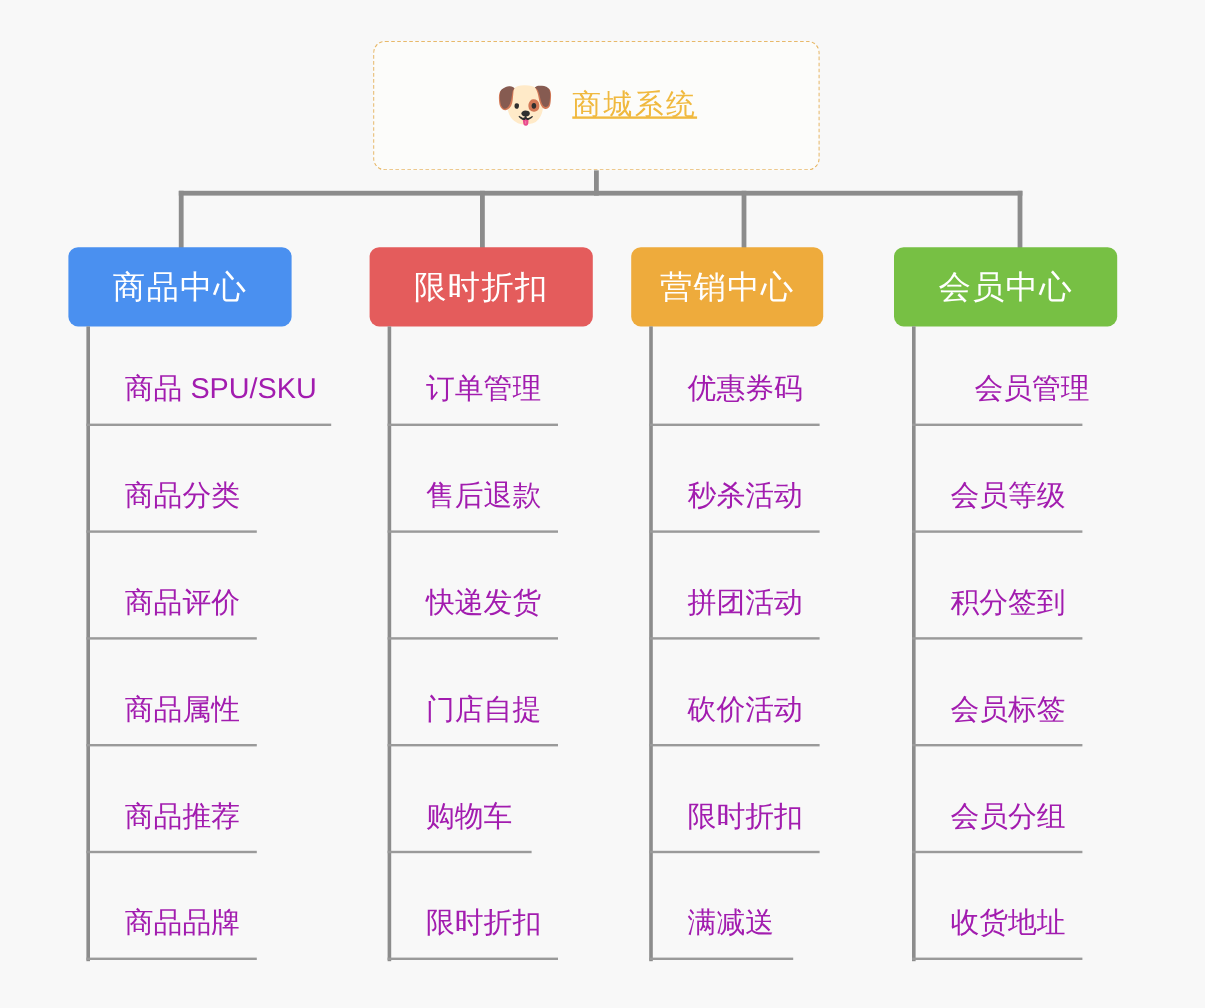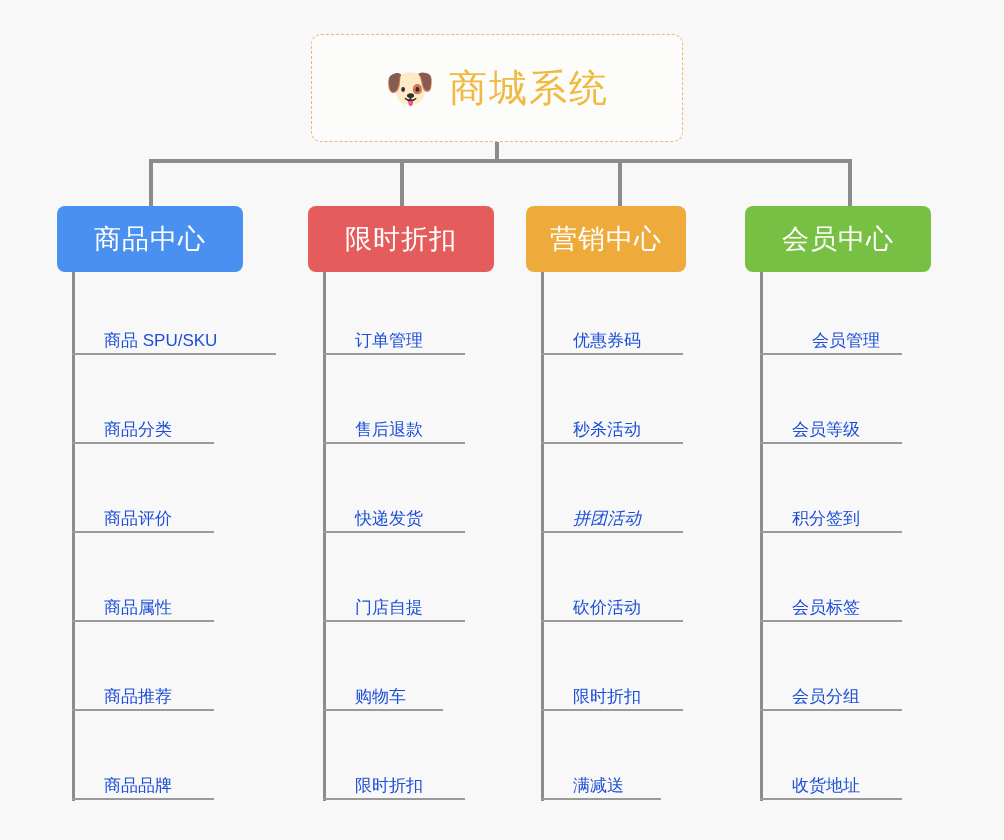--- a/index.html
+++ b/index.html
@@ -33,24 +33,25 @@
     align-items: center;
     justify-content: center;
     gap: 14px;
   }
   #root-node .root-emoji {
     font-size: 40px;
     line-height: 1;
     display: block;
   }
   #root-node .root-title {
-    font-size: 38px;
+    font-size: 24px;
     color: #f0b93f;
     letter-spacing: 2px;
     line-height: 1;
+    text-decoration: underline;
   }
 
   
   .conn {
     position: absolute;
     background: #8c8c8c;
   }
   .conn-v { width: 4px; }
   .conn-h { height: 4px; }
 
@@ -84,25 +85,25 @@
     top: 66px;
   }
 
   
   .leaf {
     position: absolute;
     height: 0;
   }
   .leaf-text {
     position: absolute;
-    bottom: 6px;
+    bottom: 18px;
     left: 0;
     white-space: nowrap;
-    font-size: 17px;
-    color: #1d4ed8;
+    font-size: 24px;
+    color: #a21caf;
     line-height: 1;
   }
   .leaf-rule {
     position: absolute;
     bottom: 0;
     left: 0;
     height: 2px;
     background: #9a9a9a;
   }
 </style>
@@ -195,21 +196,21 @@
 
     <div class="leaf" style="left:541px; top:149px;">
       <span class="leaf-text" style="left: 32px;">优惠券码</span>
       <span class="leaf-rule" style="width:142px;"></span>
     </div>
     <div class="leaf" style="left:541px; top:238px;">
       <span class="leaf-text" style="left: 32px;">秒杀活动</span>
       <span class="leaf-rule" style="width:142px;"></span>
     </div>
     <div class="leaf" style="left:541px; top:327px;">
-      <span class="leaf-text" style="left: 32px; font-style: italic;">拼团活动</span>
+      <span class="leaf-text" style="left: 32px;">拼团活动</span>
       <span class="leaf-rule" style="width:142px;"></span>
     </div>
     <div class="leaf" style="left:541px; top:416px;">
       <span class="leaf-text" style="left: 32px;">砍价活动</span>
       <span class="leaf-rule" style="width:142px;"></span>
     </div>
     <div class="leaf" style="left:541px; top:505px;">
       <span class="leaf-text" style="left: 32px;">限时折扣</span>
       <span class="leaf-rule" style="width:142px;"></span>
     </div>

